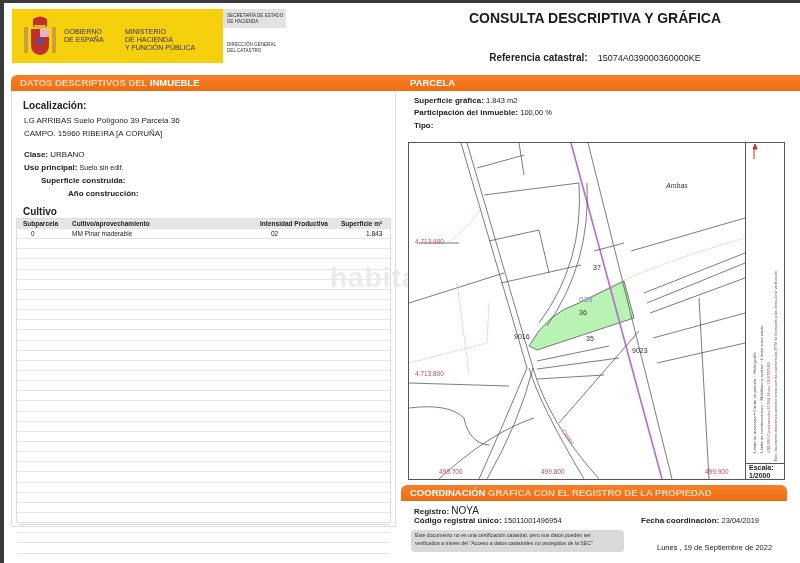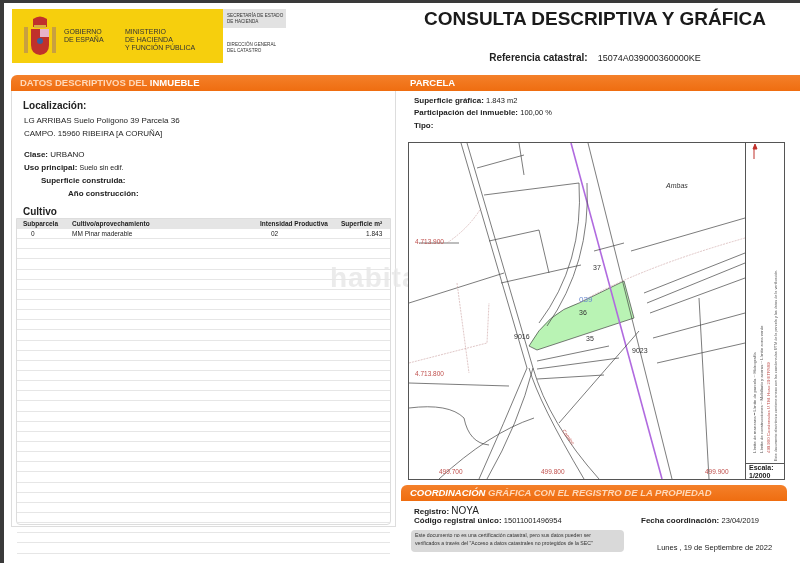--- a/index.html
+++ b/index.html
@@ -4,21 +4,21 @@
 <style>
   html, body { margin:0; padding:0; }
   body { width:800px; height:563px; background:#3a3a3a; position:relative; overflow:hidden; font-family:"Liberation Sans", sans-serif; }
   .page { position:absolute; left:4px; top:3px; width:796px; height:560px; background:#fff; }
   .hdr-yellow { position:absolute; left:12px; top:9px; width:211px; height:54px; background:#f6cf0d; }
   .shield { position:absolute; left:10px; top:6px; width:36px; height:42px; }
   .gob { position:absolute; left:52px; top:19px; font-size:7px; line-height:8px; color:#333; }
   .min { position:absolute; left:113px; top:19px; font-size:7px; line-height:8px; color:#333; }
   .sec-box { position:absolute; left:223px; top:9px; width:63px; height:19px; background:#e2e2e2; font-size:4.6px; line-height:6px; color:#333; padding:4px 0 0 4px; box-sizing:border-box; }
   .dir { position:absolute; left:227px; top:42px; font-size:4.6px; line-height:6px; color:#333; }
-  .title { position:absolute; left:400px; top:8px; width:390px; text-align:center; font-size:19px; font-weight:bold; color:#1a1a1a; line-height:21px; }
+  .title { position:absolute; left:400px; top:8px; width:390px; text-align:center; font-size:14px; font-weight:bold; color:#1a1a1a; line-height:21px; }
   .refcat { position:absolute; left:400px; top:52px; width:390px; text-align:center; font-size:10px; color:#222; }
   .refcat b { margin-right:10px; }
   .refcat span { font-size:9px; }
   .band { position:absolute; height:16px; background:linear-gradient(#f4802a,#ef6d10); border-radius:6px 6px 0 0; color:#fff; font-size:9.5px; font-weight:bold; padding-left:9px; box-sizing:border-box; line-height:16px; }
   .band .light { color:#ffd8b8; font-weight:bold; }
   .panel-l { position:absolute; left:11px; top:76px; width:383px; height:450px; border:1px solid #ddd; border-top:none; }
   .lbl { font-weight:bold; color:#222; }
   .txt { position:absolute; font-size:8px; color:#222; }
   .big { font-size:10px; }
   .tbl { position:absolute; left:16px; top:218px; width:373px; height:305px; border:1px solid #ddd; border-radius:0 0 4px 4px; }
@@ -222,21 +222,21 @@
       </g>
       <path d="M7 6 l2 -5 l2 5 z M8 6 v10" stroke="#c0312b" stroke-width="1" fill="#c0312b"></path>
     </svg>
   </div>
   <div class="scale">
       <b>Escala:</b>
       <b>1/2000</b>
     </div>
 </div>
 
-<div class="band" style="left:401px;top:485px;width:386px;font-style:italic;">
+<div class="band" style="left:401px;top:485px;width:386px;">
   <span>COORDINACIÓN</span><span class="light"> GRÁFICA CON EL REGISTRO DE LA PROPIEDAD</span>
 </div>
 <div class="txt" style="left:414px;top:505px;"><span class="lbl">Registro:</span> <span style="font-size:10px">NOYA</span></div>
 <div class="txt" style="left:414px;top:516px;"><span class="lbl">Código registral único:</span> <span style="font-size:7.5px">15011001496954</span></div>
 <div class="txt" style="left:641px;top:516px;"><span class="lbl">Fecha coordinación:</span> <span style="font-size:7.5px">23/04/2019</span></div>
 <div class="note">
   <div>Este documento no es una certificación catastral, pero sus datos pueden ser</div>
     <div>verificados a través del "Acceso a datos catastrales no protegidos de la SEC"</div>
 </div>
 <div class="txt" style="left:657px;top:543px;font-size:7.5px;">Lunes , 19 de Septiembre de 2022</div>

